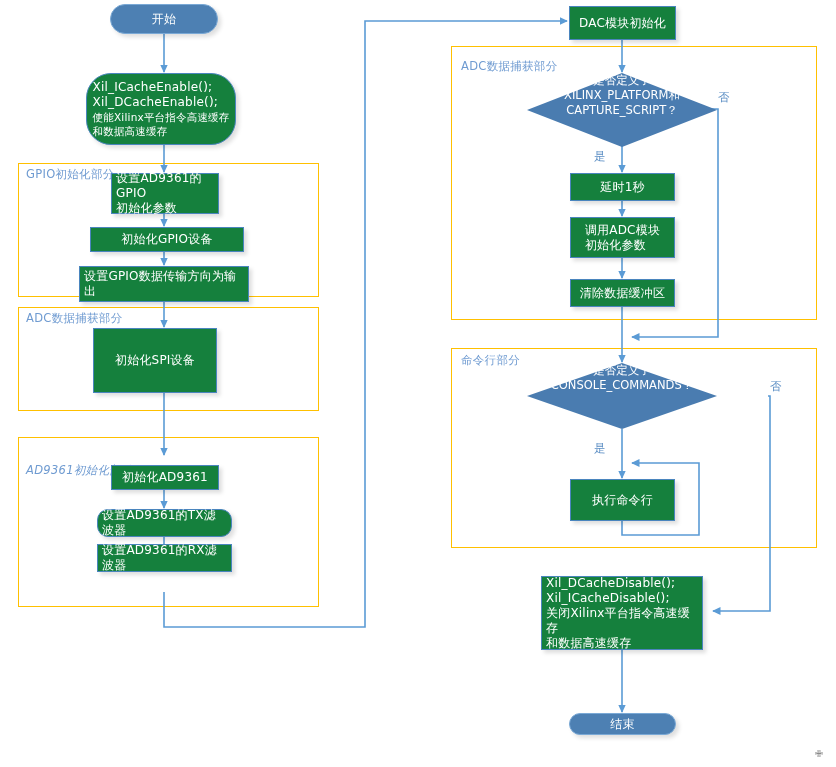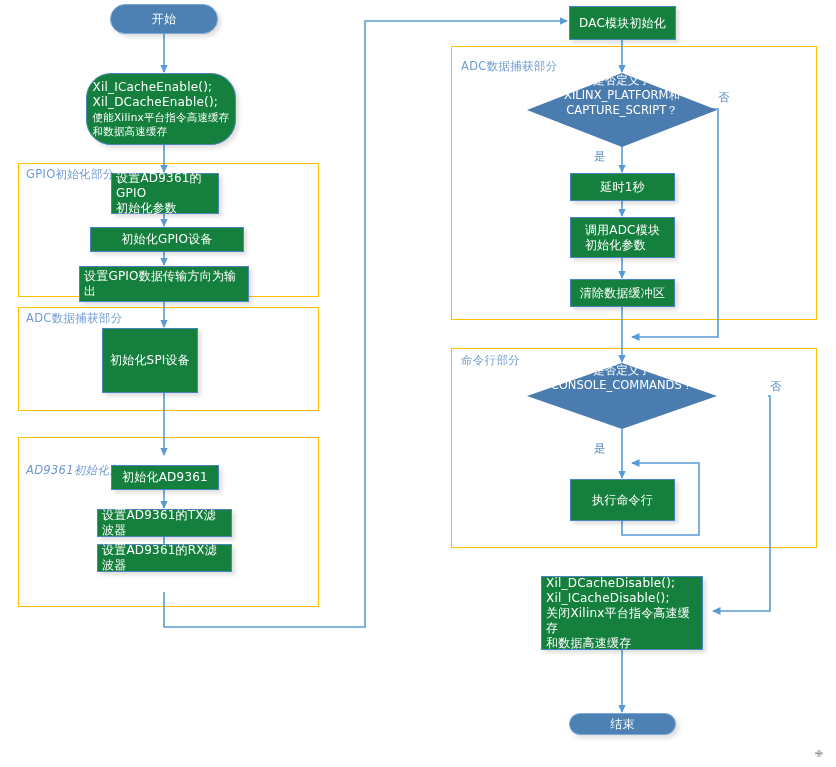--- a/index.html
+++ b/index.html
@@ -212,33 +212,33 @@
       <span>初始化GPIO设备</span>
     </div>
   </div>
 
   <div class="node proc" style="left:79px; top:266px; width:170px; height:36px;">
     <div class="lines">
       <span>设置GPIO数据传输方向为输出</span>
     </div>
   </div>
 
-  <div class="node proc" style="left:102px; top:328px; width:96px; height:65px;">
+  <div class="node proc" style="left:93px; top:328px; width:124px; height:65px;">
     <div class="lines">
       <span>初始化SPI设备</span>
     </div>
   </div>
 
   <div class="node proc" style="left:111px; top:456px; width:108px; height:25px;margin-top:9px;">
     <div class="lines">
       <span>初始化AD9361</span>
     </div>
   </div>
 
-  <div class="node proc" style="left:97px; top:509px; width:135px; height:28px;">
+  <div class="node proc" style="left:97px; top:509px; width:135px; height:28px;border-radius:11px;">
     <div class="lines">
       <span>设置AD9361的TX滤波器</span>
     </div>
   </div>
 
   <div class="node proc" style="left:97px; top:544px; width:135px; height:28px;">
     <div class="lines">
       <span>设置AD9361的RX滤波器</span>
     </div>
   </div>

